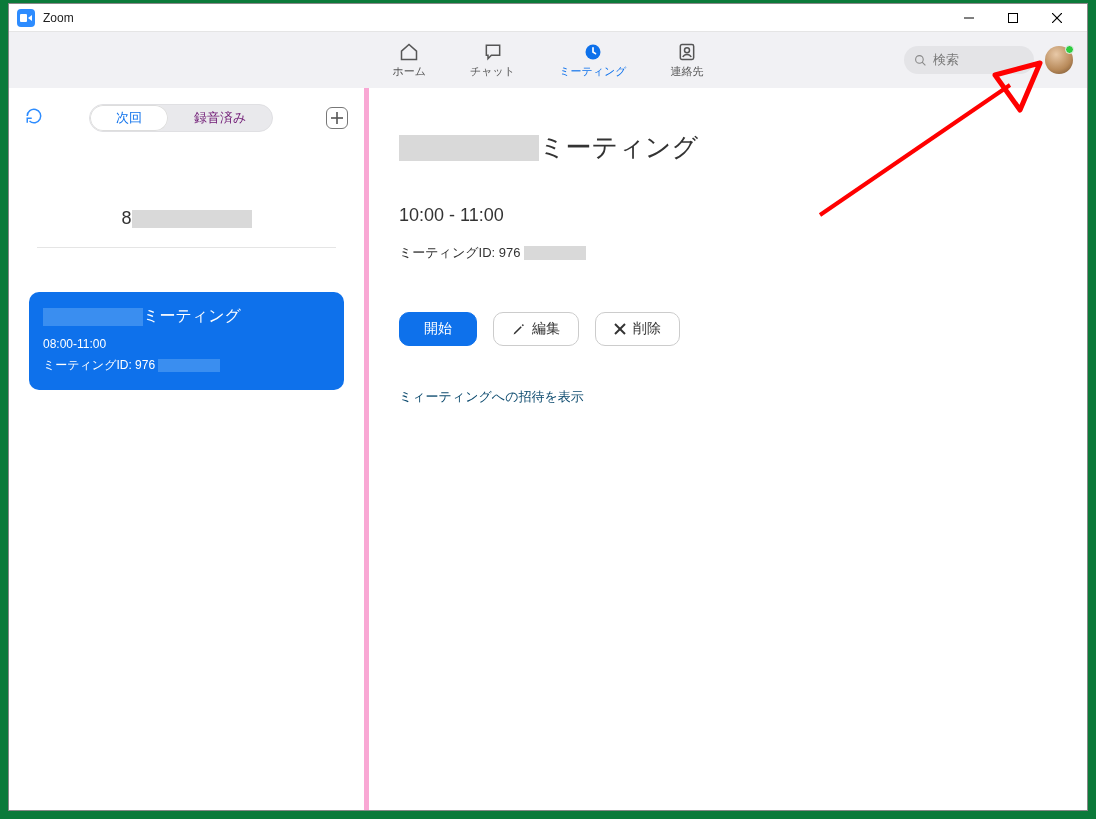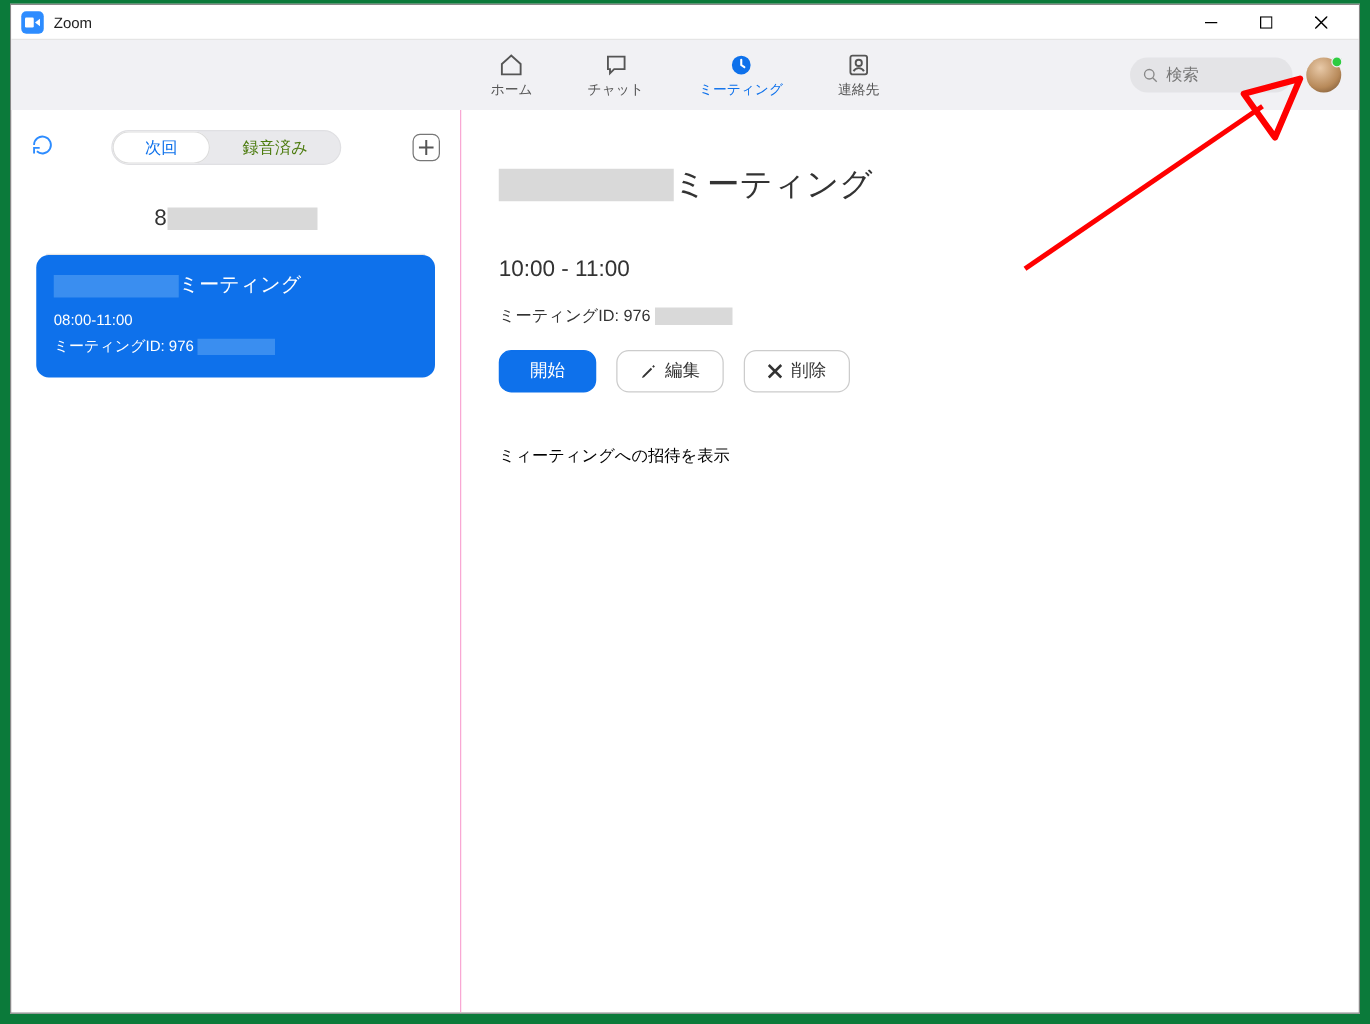--- a/index.html
+++ b/index.html
@@ -18,47 +18,47 @@
   .topnav { height: 56px; background: #f1f1f4; display: flex; align-items: center; justify-content: center; position: relative; }
   .tabs { display: flex; gap: 44px; }
   .tab { display: flex; flex-direction: column; align-items: center; gap: 2px; font-size: 11px; color: #555; cursor: pointer; }
   .tab.active { color: #0E71EB; }
   .tab .ticon { width: 20px; height: 20px; display: flex; align-items: center; justify-content: center; }
   .searchwrap { position: absolute; right: 53px; top: 14px; width: 130px; height: 28px; background: #e4e4e7; border-radius: 14px; display: flex; align-items: center; padding: 0 10px; gap: 6px; font-size: 13px; color: #777; }
   .avatar { position: absolute; right: 14px; top: 14px; width: 28px; height: 28px; border-radius: 50%; background: radial-gradient(circle at 40% 30%, #e8c9a8 0%, #b88a5a 60%, #6b4a2a 100%); position: absolute; }
   .avatar .dot { position: absolute; top: -1px; right: -1px; width: 9px; height: 9px; background: #2ecc40; border-radius: 50%; border: 1px solid #f1f1f4; }
   
   .body { flex: 1; display: flex; overflow: hidden; }
-  .sidebar { width: 360px; border-right: 1px solid #f9a8d4; padding: 12px 8px 0 8px; display: flex; flex-direction: column; }
+  .sidebar { width: 360px; border-right: 5px solid #f9a8d4; padding: 12px 8px 0 8px; display: flex; flex-direction: column; gap: 44px; }
   .sidetop { display: flex; align-items: center; gap: 10px; padding: 4px 8px 10px 8px; }
   .refresh { color: #2D8CFF; cursor: pointer; }
   .seg { flex: 0 0 auto; margin-left: 36px; display: inline-flex; background: #e9e9ec; border-radius: 14px; overflow: hidden; border: 1px solid #e0e0e3; }
-  .seg span { font-size: 13px; padding: 4px 26px; cursor: pointer; color: #4d7c0f; }
+  .seg span { font-size: 13px; padding: 4px 26px; cursor: pointer; color: #701a75; }
   .seg span.on { background: #fff; color: #0E71EB; border-radius: 14px; box-shadow: 0 0 0 1px #ddd inset; }
   .plus { margin-left: auto; width: 22px; height: 22px; border: 1.5px solid #777; border-radius: 6px; display: flex; align-items: center; justify-content: center; color: #555; font-size: 15px; cursor: pointer; }
   .mybox { text-align: center; margin: 22px 20px 0 20px; padding-bottom: 18px; border-bottom: 1px solid #e5e5e5; }
   .redact { display: inline-block; background: #d9d9d9; height: 18px; vertical-align: middle; }
   .mybox .line1 { font-size: 18px; color: #333; }
   .mybox .line2 { font-size: 14px; color: #333; margin-top: 10px; }
   .datehdr { font-size: 13px; font-weight: 600; color: #555; margin: 24px 0 12px 14px; }
   .mtg { background: #0E71EB; color: #fff; border-radius: 10px; margin: 0 12px; padding: 14px 14px 16px 14px; cursor: pointer; }
   .mtg .t1 { font-size: 16px; display: flex; align-items: center; }
   .mtg .t2 { font-size: 12px; margin-top: 10px; }
   .mtg .t3 { font-size: 12px; margin-top: 6px; display: flex; align-items: center; }
   .mtg .redact { background: #3a8ef0; }
   
   .main { flex: 1; padding: 42px 30px 0 30px; }
   .mtitle { font-size: 26px; color: #333; display: flex; align-items: center; gap: 0; }
   .mtitle .redact { height: 26px; }
   .timebox { margin-top: 40px; font-size: 18px; color: #333; }
   .idbox { margin-top: 18px; font-size: 13px; color: #333; display: flex; align-items: center; }
-  .btnrow { margin-top: 18px; display: flex; gap: 16px; }
+  .btnrow { margin-top: 50px; display: flex; gap: 16px; }
   .btn { height: 34px; padding: 0 18px; border-radius: 10px; font-size: 14px; display: inline-flex; align-items: center; gap: 7px; cursor: pointer; border: 1px solid #ccc; background: #fff; color: #333; }
   .btn.primary { background: #0E71EB; border-color: #0E71EB; color: #fff; padding: 0 24px; }
-  .invitelink { margin-top: 42px; color: #000000; font-size: 13px; cursor: pointer; }
+  .invitelink { margin-top: 42px; color: #0c4a6e; font-size: 13px; cursor: pointer; }
   
   .arrow { position: absolute; left: 810px; top: 55px; pointer-events: none; }
 </style>
 </head>
 <body>
 
 <div class="window">
 
   <div class="titlebar">
     <div class="logo"></div>

